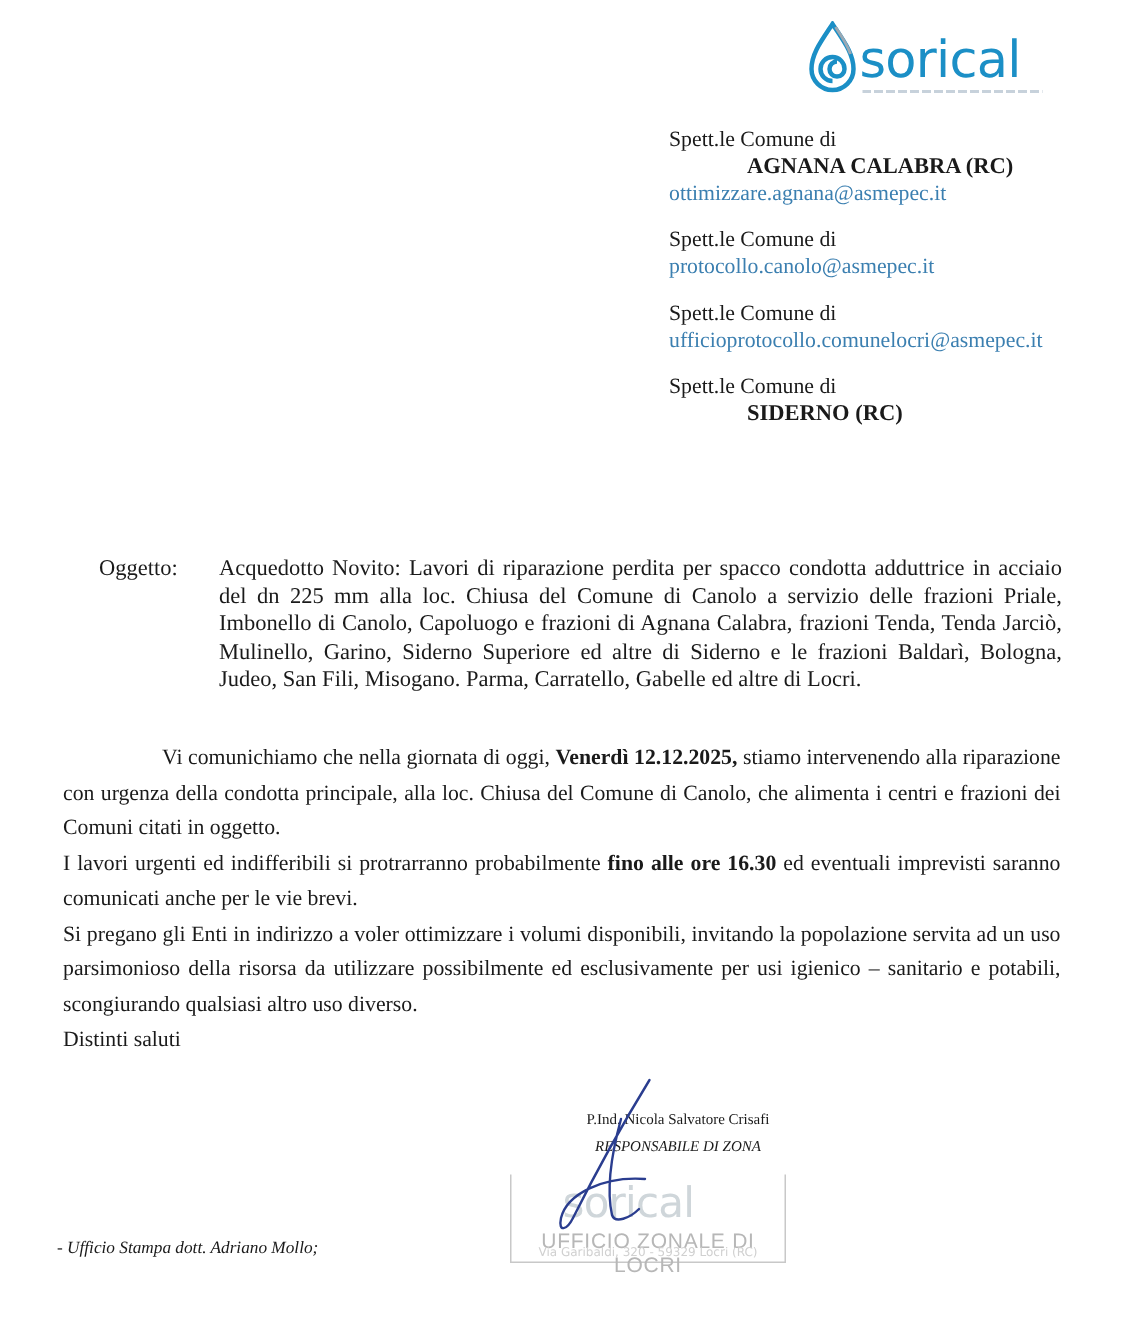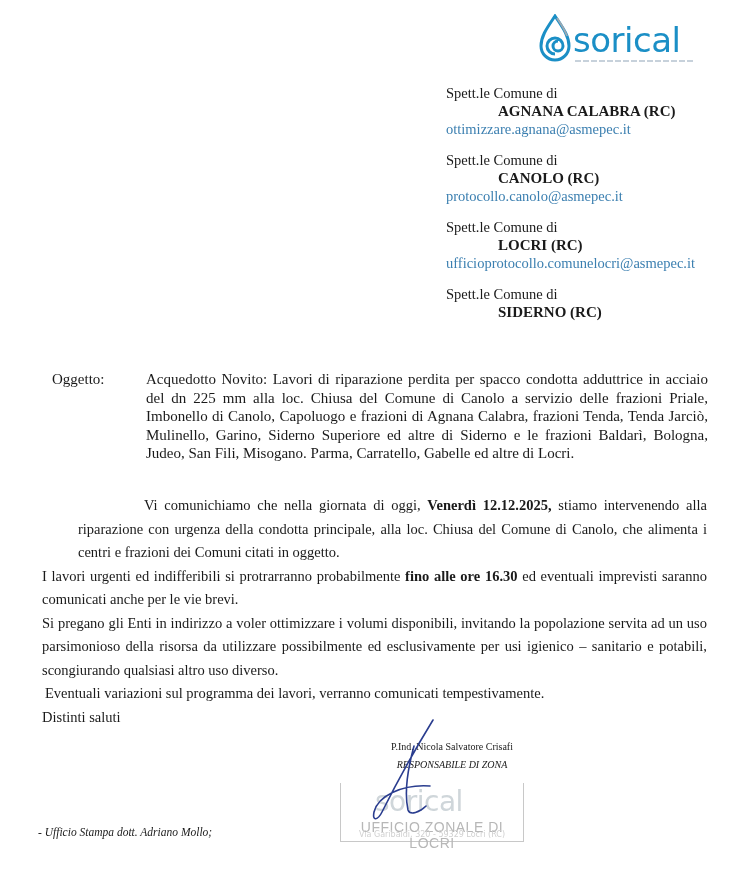--- a/index.html
+++ b/index.html
@@ -25,27 +25,27 @@
 
   
   .recipients { left: 446px; top: 84px; width: 300px; font-size: 14.5px; line-height: 18px; }
   .recipient { margin-bottom: 13px; }
   .recipient .greeting { display: block; }
   .recipient .town { display: block; font-weight: bold; padding-left: 52px; font-size: 15px; }
   .recipient .email { display: block; color: #3b7fb0; }
 
   
   .subject { left: 48px; top: 370px; width: 660px; font-size: 15px; line-height: 18.5px; }
-  .subject-label { position: absolute; left: 4px; top: 0; }
+  .subject-label { position: absolute; left: 18px; top: 0; }
   .subject-text { margin-left: 98px; text-align: justify; display: block; }
 
   
   .body { left: 42px; top: 494px; width: 665px; font-size: 14.5px; line-height: 23.5px; }
   .body p { margin: 0; text-align: justify; }
-  .body .indent { text-indent: 66px; margin-left: 36px; }
+  .body .indent { text-indent: 66px; }
   .body .small-indent { padding-left: 3px; }
   b { font-weight: bold; }
 
   
   .signer { left: 342px; top: 738px; width: 220px; text-align: center; font-size: 10px; line-height: 18px; }
   .signer .role { font-style: italic; }
 
   .stamp {
     left: 340px; top: 783px; width: 182px; height: 58px;
     border: 1px solid #c8c8c8; border-top: none;
@@ -81,26 +81,24 @@
 </div>
 
 <div class="abs recipients">
   <div class="recipient">
     <span class="greeting">Spett.le  Comune di</span>
     <span class="town">AGNANA CALABRA (RC)</span>
     <span class="email">ottimizzare.agnana@asmepec.it</span>
   </div>
   <div class="recipient">
     <span class="greeting">Spett.le Comune di</span>
-    <span class="town">CANOLO (RC)</span>
     <span class="email">protocollo.canolo@asmepec.it</span>
   </div>
   <div class="recipient">
     <span class="greeting">Spett.le  Comune di</span>
-    <span class="town">LOCRI (RC)</span>
     <span class="email">ufficioprotocollo.comunelocri@asmepec.it</span>
   </div>
   <div class="recipient">
     <span class="greeting">Spett.le  Comune di</span>
     <span class="town">SIDERNO (RC)</span>
   </div>
 </div>
 
 <div class="abs subject">
   <span class="subject-label">Oggetto:</span>
@@ -108,21 +106,20 @@
 </div>
 
 <div class="abs body">
   <p class="indent">
     <span>Vi comunichiamo che nella giornata di  oggi, </span><b>Venerdì  12.12.2025,</b><span> stiamo intervenendo alla riparazione con urgenza della condotta principale, alla loc. Chiusa del Comune di Canolo,  che alimenta i centri e frazioni dei Comuni citati in oggetto.</span>
   </p>
   <p>
     <span>I  lavori urgenti ed indifferibili si protrarranno probabilmente </span><b>fino alle ore 16.30</b><span> ed eventuali imprevisti saranno comunicati anche per le vie brevi.</span>
   </p>
   <p>Si pregano gli Enti in indirizzo a  voler ottimizzare i volumi disponibili, invitando la popolazione servita ad un uso parsimonioso della risorsa da utilizzare possibilmente ed esclusivamente per usi igienico – sanitario e potabili, scongiurando qualsiasi altro uso diverso.</p>
-  <p class="small-indent">Eventuali variazioni sul programma dei lavori, verranno comunicati tempestivamente.</p>
   <p>Distinti saluti</p>
 </div>
 
 <div class="abs stamp">
   <span class="stamp-logo">sorical</span>
   <span class="stamp-office">UFFICIO ZONALE DI LOCRI</span>
   <span class="stamp-address">Via Garibaldi, 320 - 59329 Locri (RC)</span>
 </div>
 
 <div class="abs signer">

